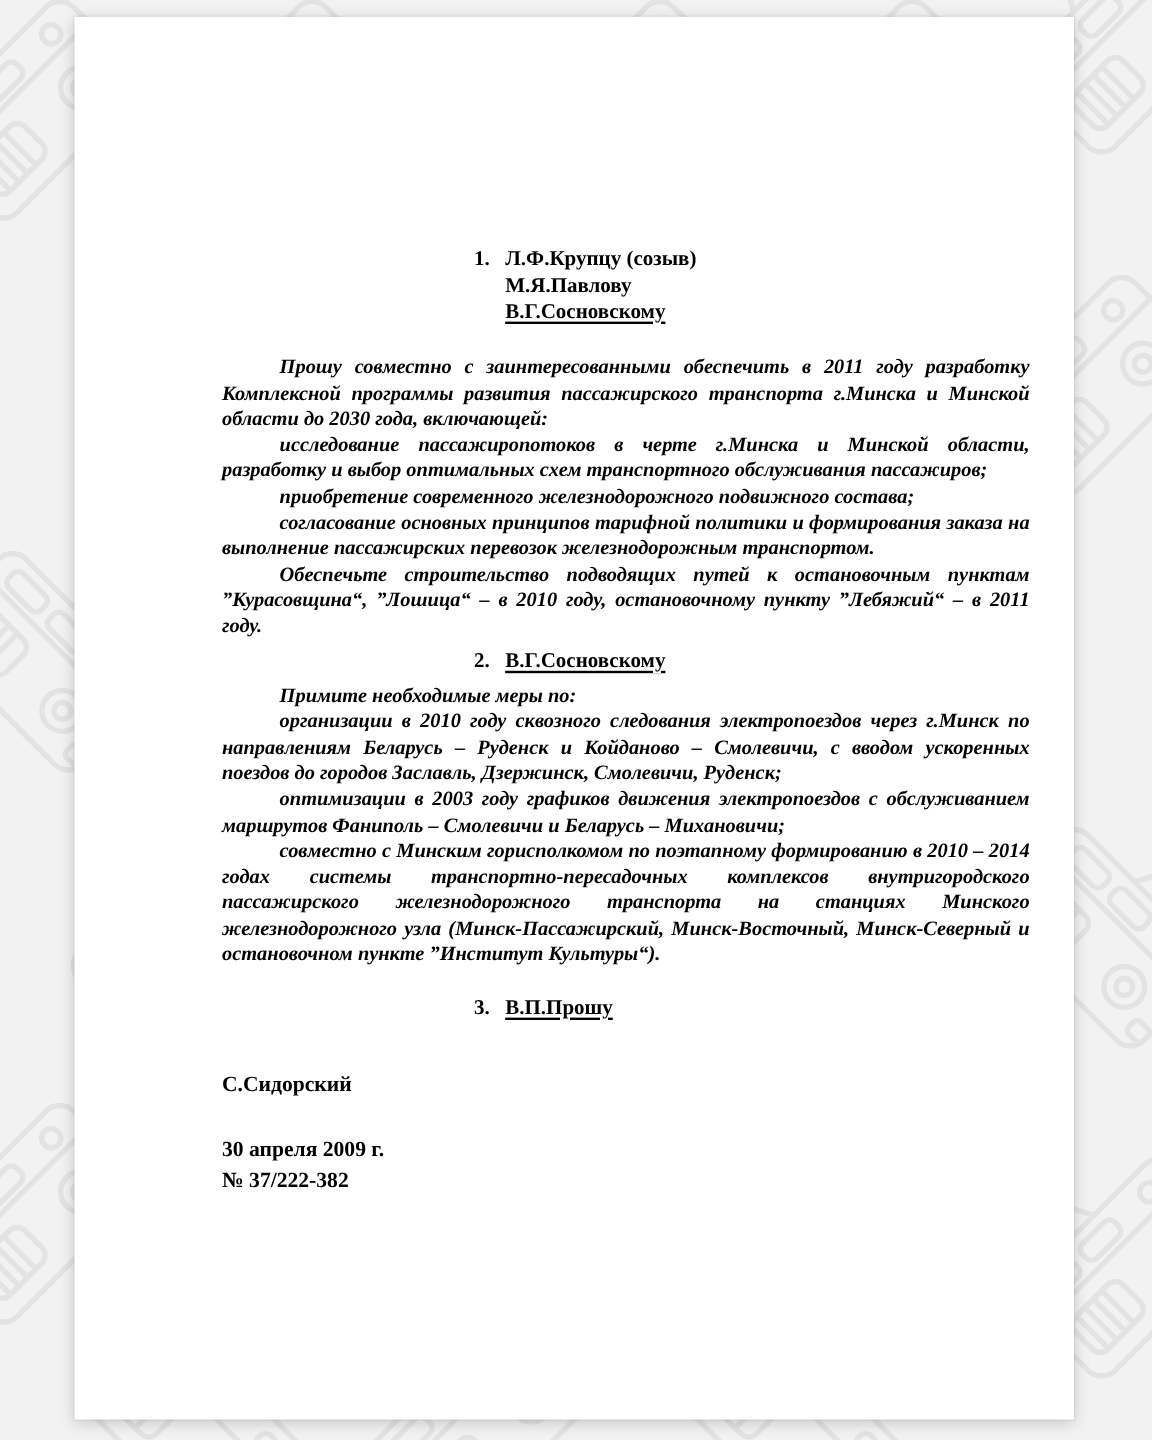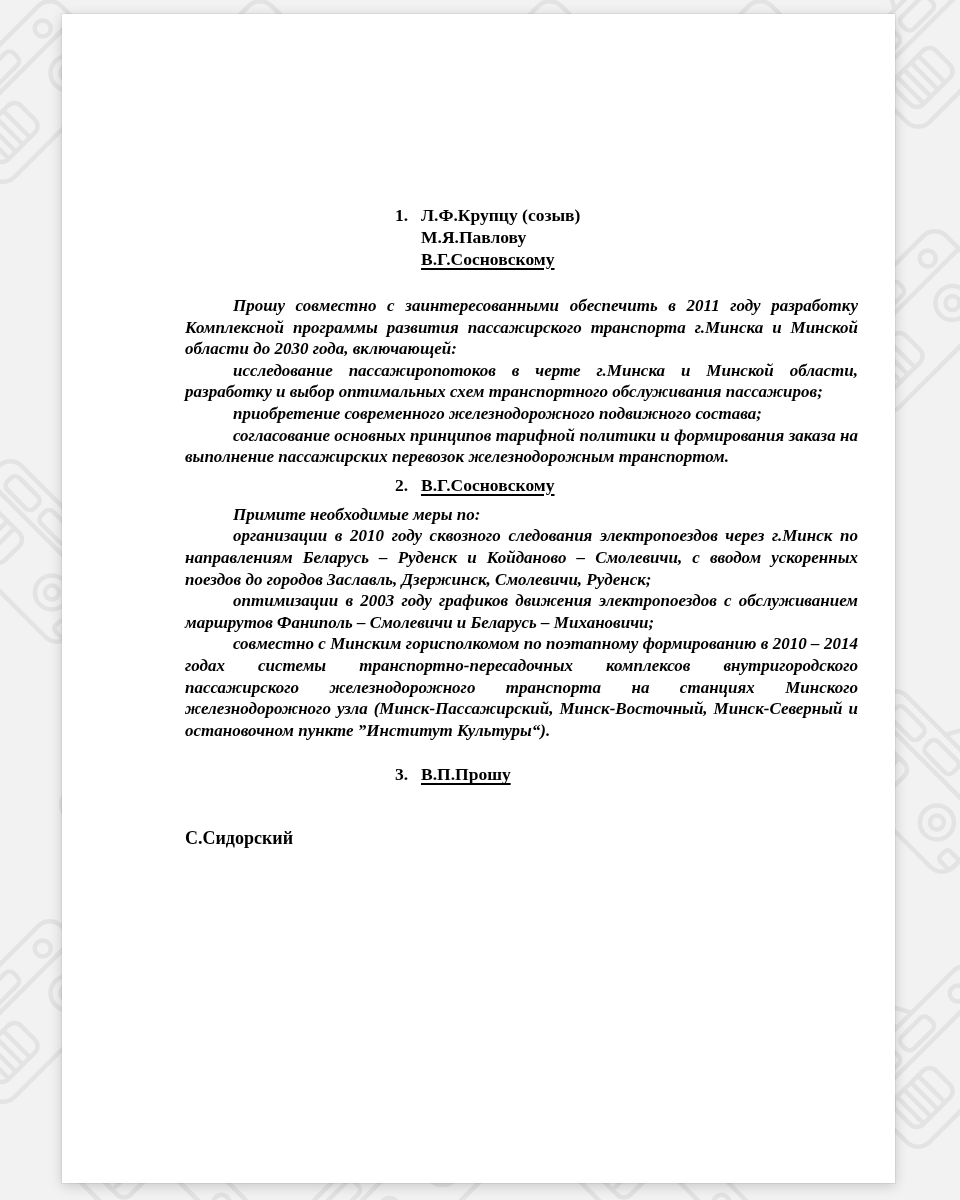--- a/index.html
+++ b/index.html
@@ -132,20 +132,21 @@
         <div>М.Я.Павлову</div>
         <div class="u">В.Г.Сосновскому</div>
       </div>
     </div>
 
     <div class="body-paragraphs">
       <p class="body-p">Прошу совместно с заинтересованными обеспечить в 2011 году разработку Комплексной программы развития пассажирского транспорта г.Минска и Минской области до 2030 года, включающей:</p>
       <p class="body-p">исследование пассажиропотоков в черте г.Минска и Минской области, разработку и выбор оптимальных схем транспортного обслуживания пассажиров;</p>
       <p class="body-p">приобретение современного железнодорожного подвижного состава;</p>
       <p class="body-p">согласование основных принципов тарифной политики и формирования заказа на выполнение пассажирских перевозок железнодорожным транспортом.</p>
+      <p class="body-p">Обеспечьте строительство подводящих путей к остановочным пунктам ”Курасовщина“, ”Лошица“ – в 2010 году, остановочному пункту ”Лебяжий“ – в 2011 году.</p>
     </div>
 
     <div class="sec-head">
       <span class="num">2.</span>
       <span class="u">В.Г.Сосновскому</span>
     </div>
 
     <div>
       <p class="body-p">Примите необходимые меры по:</p>
       <p class="body-p">организации в 2010 году сквозного следования электропоездов через г.Минск по направлениям Беларусь – Руденск и Койданово – Смолевичи, с вводом ускоренных поездов до городов Заславль, Дзержинск, Смолевичи, Руденск;</p>
@@ -154,15 +155,19 @@
     </div>
 
     <div class="sec-head sec3">
       <span class="num">3.</span>
       <span class="u">В.П.Прошу</span>
     </div>
 
 
     <div class="signature">С.Сидорский</div>
 
+    <div class="date-block">
+      <div>30 апреля 2009 г.</div>
+      <div>№ 37/222-382</div>
+    </div>
 
   </div>
 </div>
 
 </body></html>

